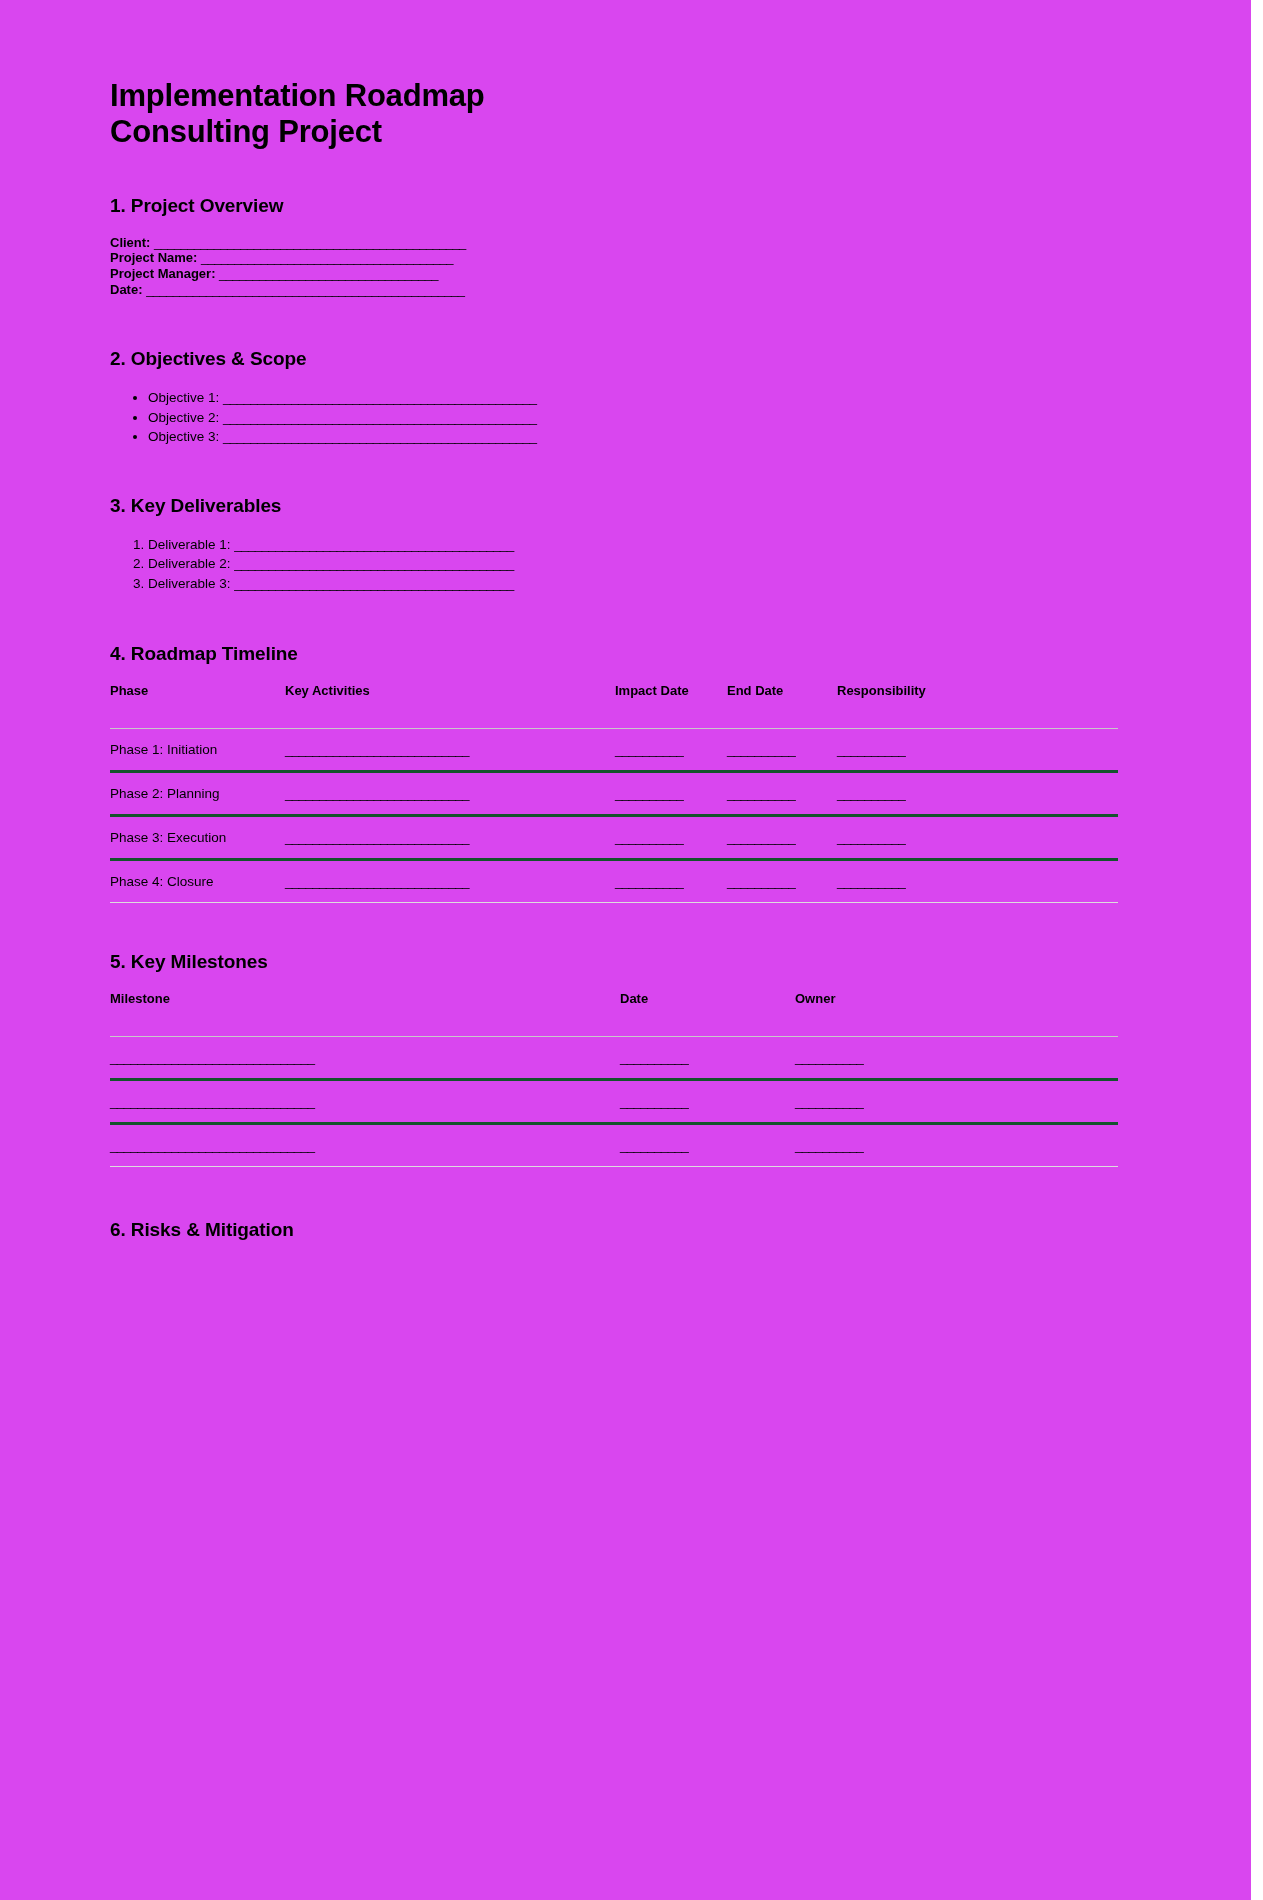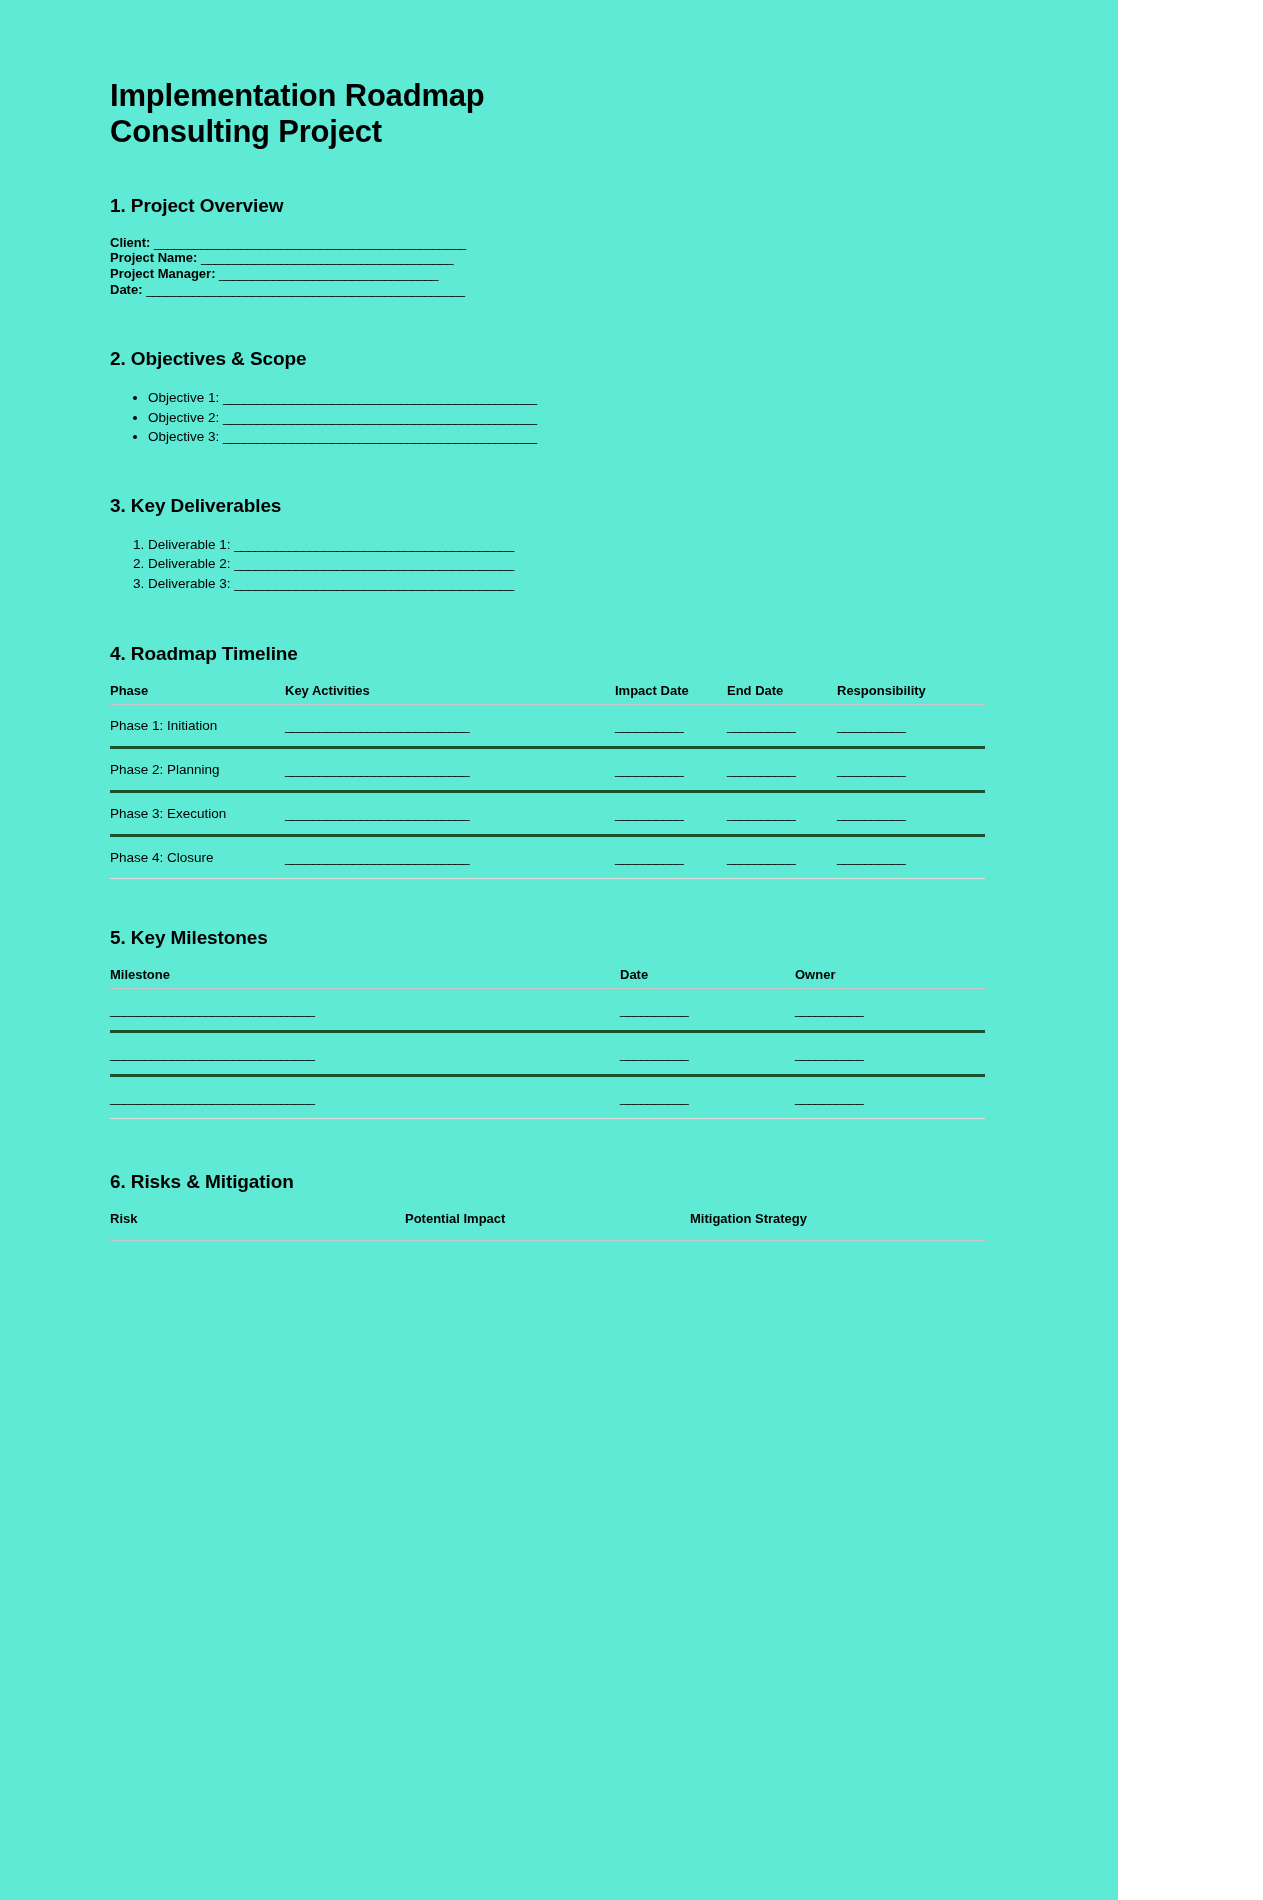--- a/index.html
+++ b/index.html
@@ -8,23 +8,23 @@
     background: #ffffff;
   }
   body {
     width: 1263px;
     min-height: 1900px;
     font-family: "Liberation Sans", sans-serif;
     color: #000000;
     -webkit-font-smoothing: antialiased;
   }
   .page {
-    width: 1118px;
+    width: 1251px;
     min-height: 1900px;
-    background: #5eead4;
+    background: #d946ef;
     box-sizing: border-box;
     padding: 78px 133px 60px 110px;
     position: relative;
   }
 
   
   .doc-title {
     font-size: 31px;
     font-weight: bold;
     line-height: 1.17;
@@ -84,21 +84,21 @@
   
   table.doc-table {
     width: 100%;
     border-collapse: collapse;
     table-layout: fixed;
   }
   table.doc-table th {
     font-size: 13px;
     font-weight: bold;
     text-align: left;
-    padding: 0 0 6px 0;
+    padding: 0 0 30px 0;
     border-bottom: 1px solid #c9c9c9;
     vertical-align: bottom;
   }
   table.doc-table td {
     font-size: 13.5px;
     font-weight: normal;
     text-align: left;
     padding: 13px 0 13px 0;
     border-bottom: 3px solid #14532d;
     vertical-align: middle;
@@ -237,25 +237,15 @@
           <td class="cell-blank">______________________________</td>
           <td class="cell-blank">__________</td>
           <td class="cell-blank">__________</td>
         </tr>
       </tbody>
     </table>
   </div>
 
   <div class="section sec-risks">
     <h2 class="section-heading">6. Risks &amp; Mitigation</h2>
-    <table class="doc-table risk-table">
-      <thead>
-        <tr>
-          <th class="col-risk">Risk</th>
-          <th class="col-impact">Potential Impact</th>
-          <th class="col-strategy">Mitigation Strategy</th>
-        </tr>
-      </thead>
-      <tbody></tbody>
-    </table>
   </div>
 
 </div>
 
 </body></html>

